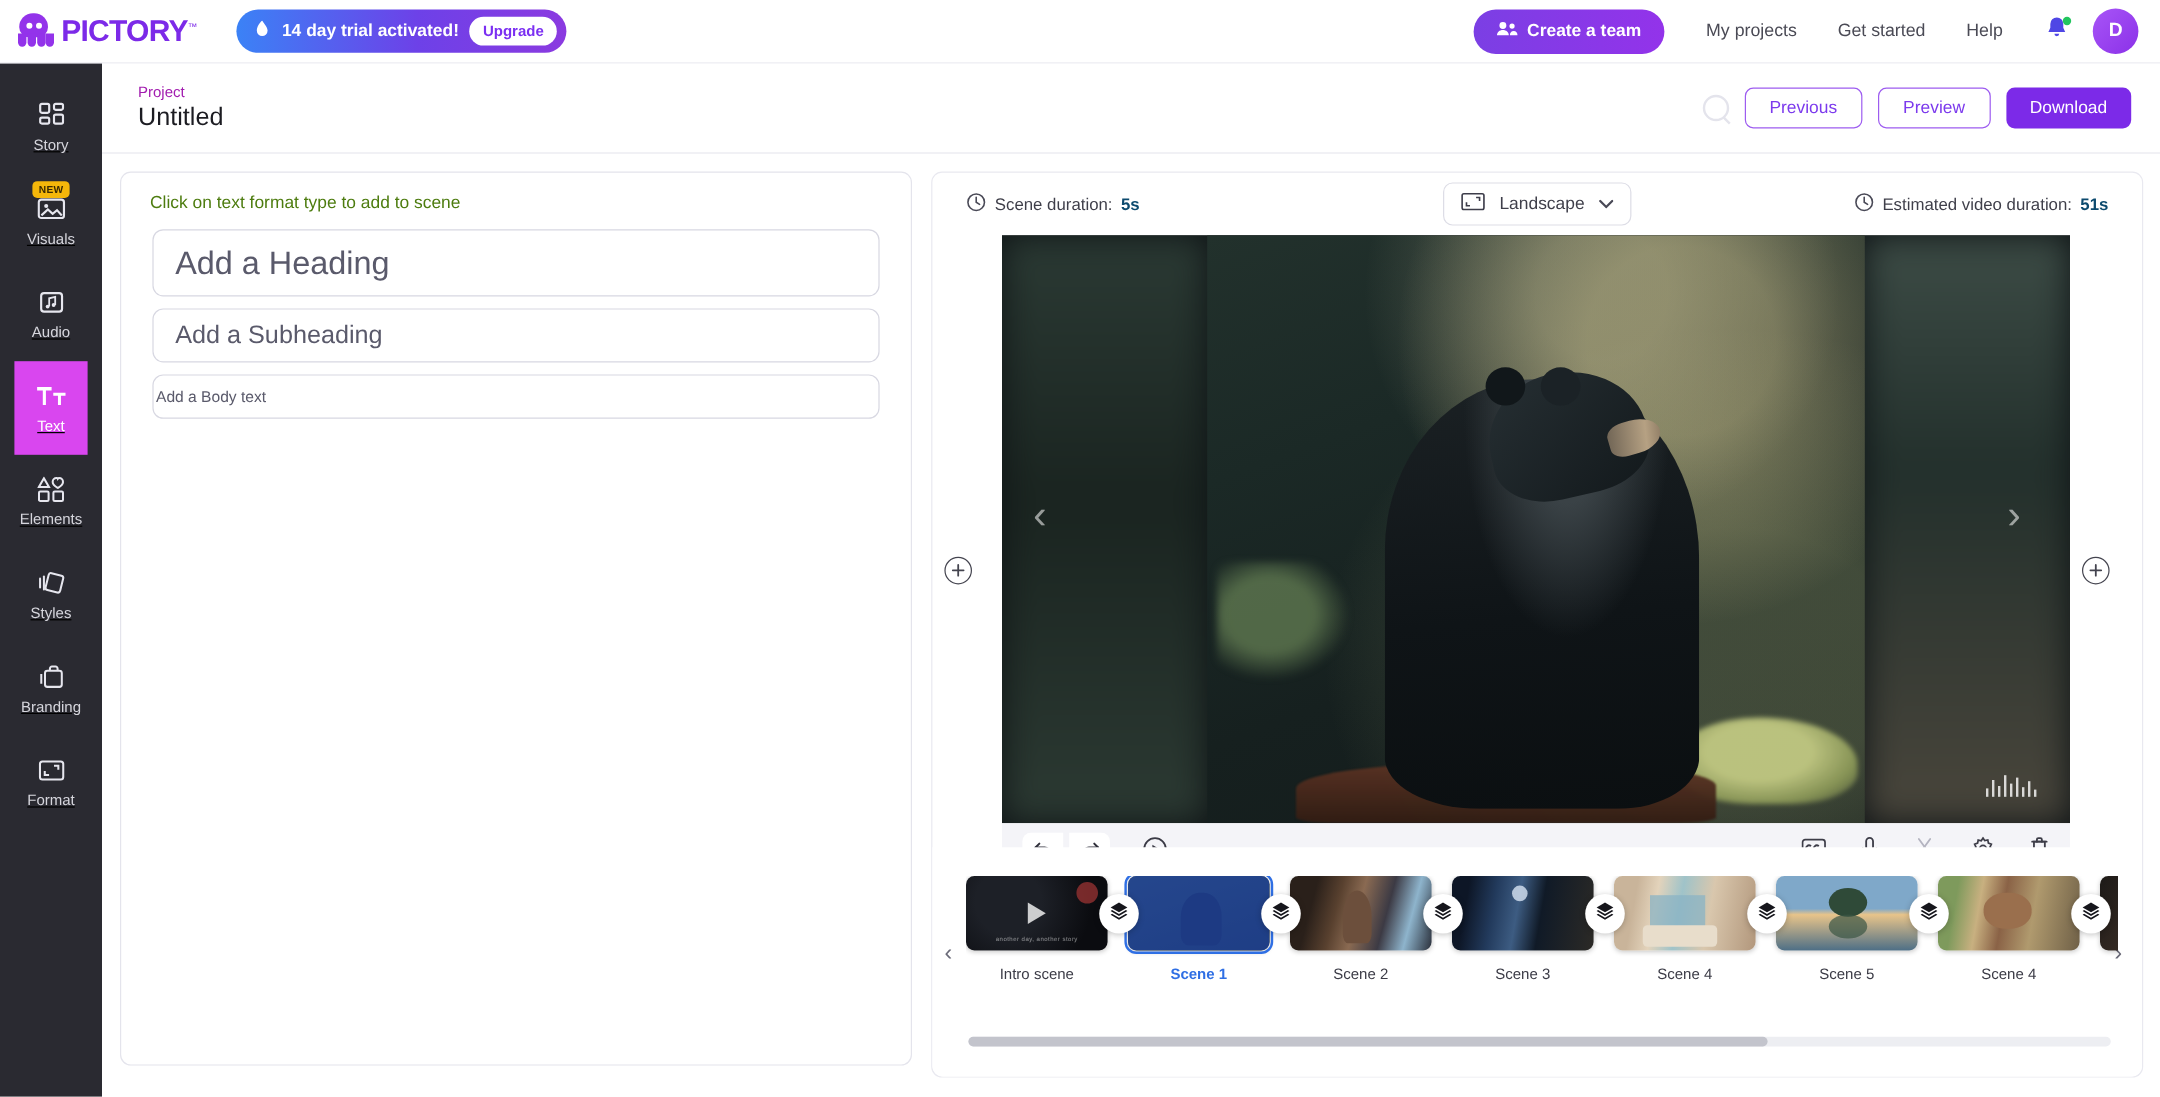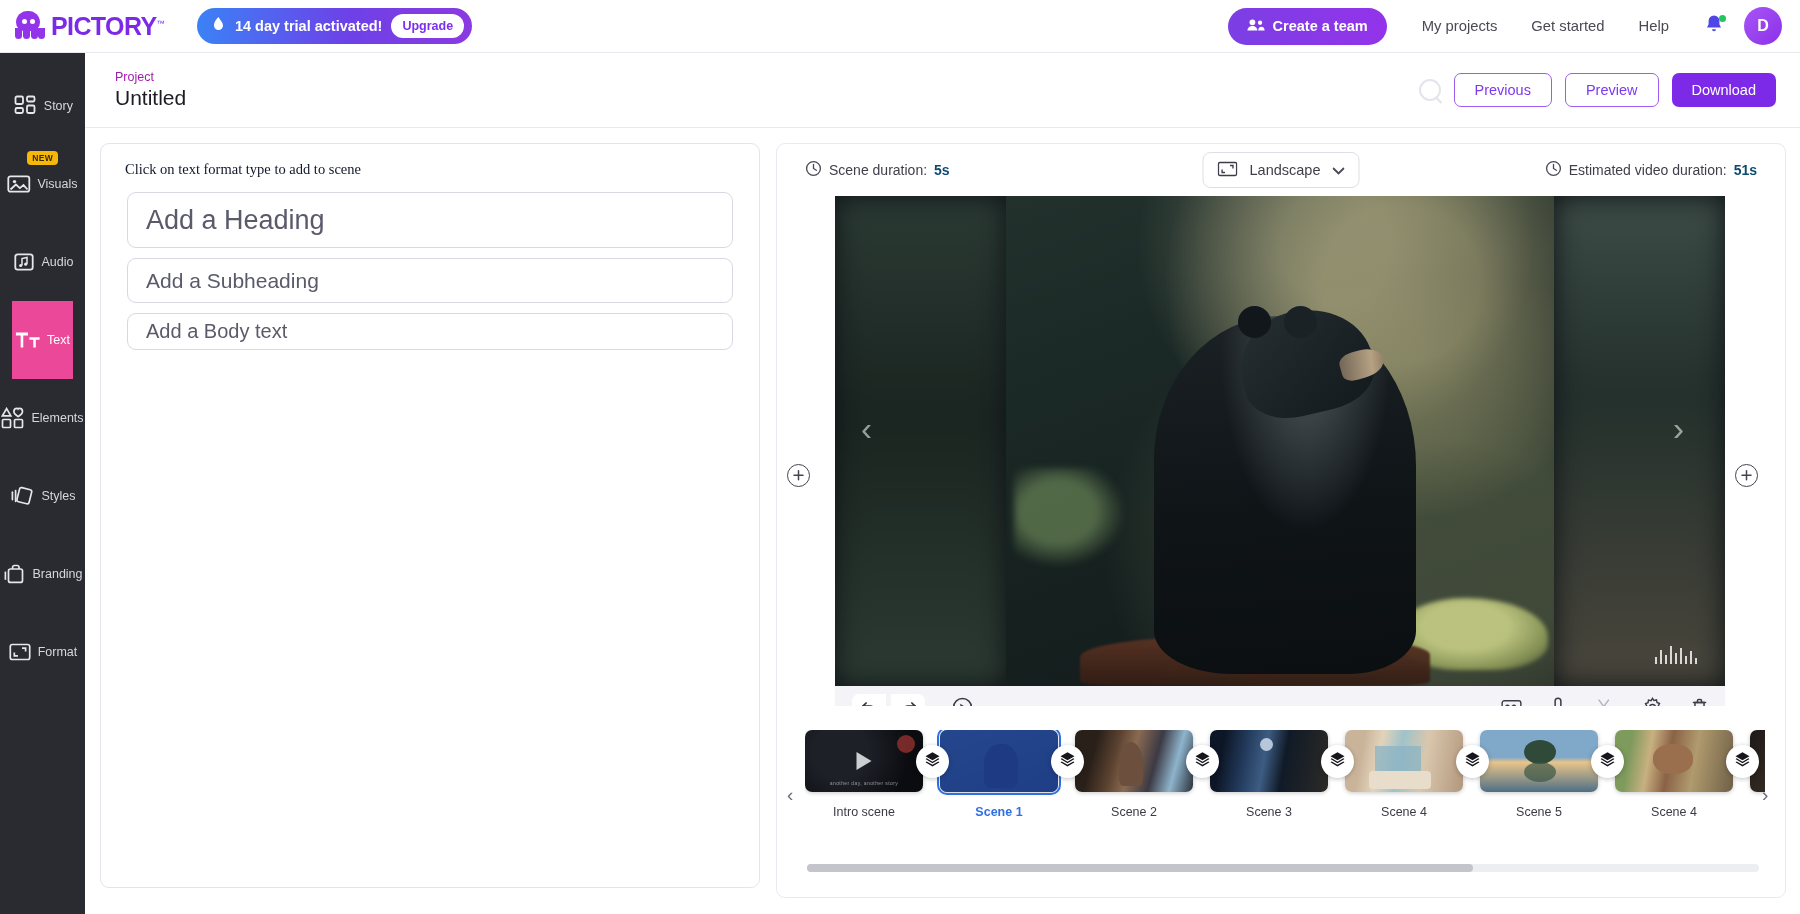--- a/index.html
+++ b/index.html
@@ -67,24 +67,24 @@
     color:#fff; font-size:16px; font-weight:600;
     display:flex; align-items:center; justify-content:center; margin-left:8px; cursor:pointer;
   }
 
   
   .rail {
     position:absolute; left:0; top:53px; width:85px; height:861px;
     background:#2a2a31; display:flex; flex-direction:column; align-items:center; padding-top:14px;
   }
   .rail-item {
-    width:61px; height:78px; display:flex; flex-direction:row;
-    align-items:center; justify-content:center; gap:6px; cursor:pointer; position:relative;
-  }
-  .rail-item.active { background:#ec4899; }
+    width:61px; height:78px; display:flex; flex-direction:column;
+    align-items:center; justify-content:center; gap:6px; cursor:pointer; position:relative;text-decoration:underline;
+  }
+  .rail-item.active { background:#d946ef; }
   .rail-label { font-size:12.5px; color:#d6d6dd; }
   .rail-item.active .rail-label { color:#fff; }
   .rail-icon { width:26px; height:24px; display:flex; align-items:center; justify-content:center; }
   .badge-new {
     position:absolute; top:6px; right:15px; background:#f5b70a; color:#3a2a00;
     font-size:8.5px; font-weight:bold; padding:2px 5px; border-radius:4px; letter-spacing:0.3px;
   }
 
   
   .proj-head {
@@ -109,29 +109,29 @@
   .btn-solid {
     background:#7c2ae8; color:#fff; border:none;
     border-radius:7px; height:34px; padding:0 20px; font-size:14.5px; cursor:pointer;
   }
 
   
   .panel {
     position:absolute; left:100px; top:143px; width:660px; height:745px;
     background:#fff; border:1px solid #e4e4ec; border-radius:9px;
   }
-  .panel-hint { font-size:14.5px; color:#0f172a; padding:17px 0 0 24px;font-family:Liberation Serif, serif; }
+  .panel-hint { font-size:14.5px; color:#4d7c0f; padding:17px 0 0 24px; }
   .text-opt {
     margin:0 26px; border:1px solid #d8d8e2; border-radius:9px;
     display:flex; align-items:center; cursor:pointer; color:#5a5a6b;
     background:#fff;
   }
   .opt-heading { height:56px; margin-top:14px; font-size:27px; padding-left:18px; }
   .opt-sub { height:45px; margin-top:10px; font-size:21px; padding-left:18px; }
-  .opt-body { height:37px; margin-top:10px; font-size:20px; padding-left:18px; }
+  .opt-body { height:37px; margin-top:10px; font-size:13px; padding-left:2px; }
 
   
   .workspace {
     position:absolute; left:776px; top:143px; width:1010px; height:755px;
     background:#fff; border:1px solid #e9e9f0; border-radius:9px;
   }
   .ws-toolbar { height:52px; display:flex; align-items:center; padding:0 28px; position:relative; }
   .dur-group { display:flex; align-items:center; gap:7px; font-size:14px; color:#3f3f4a; }
   .dur-value { color:#0c4a6e; font-weight:600; }
   .ratio-select {

